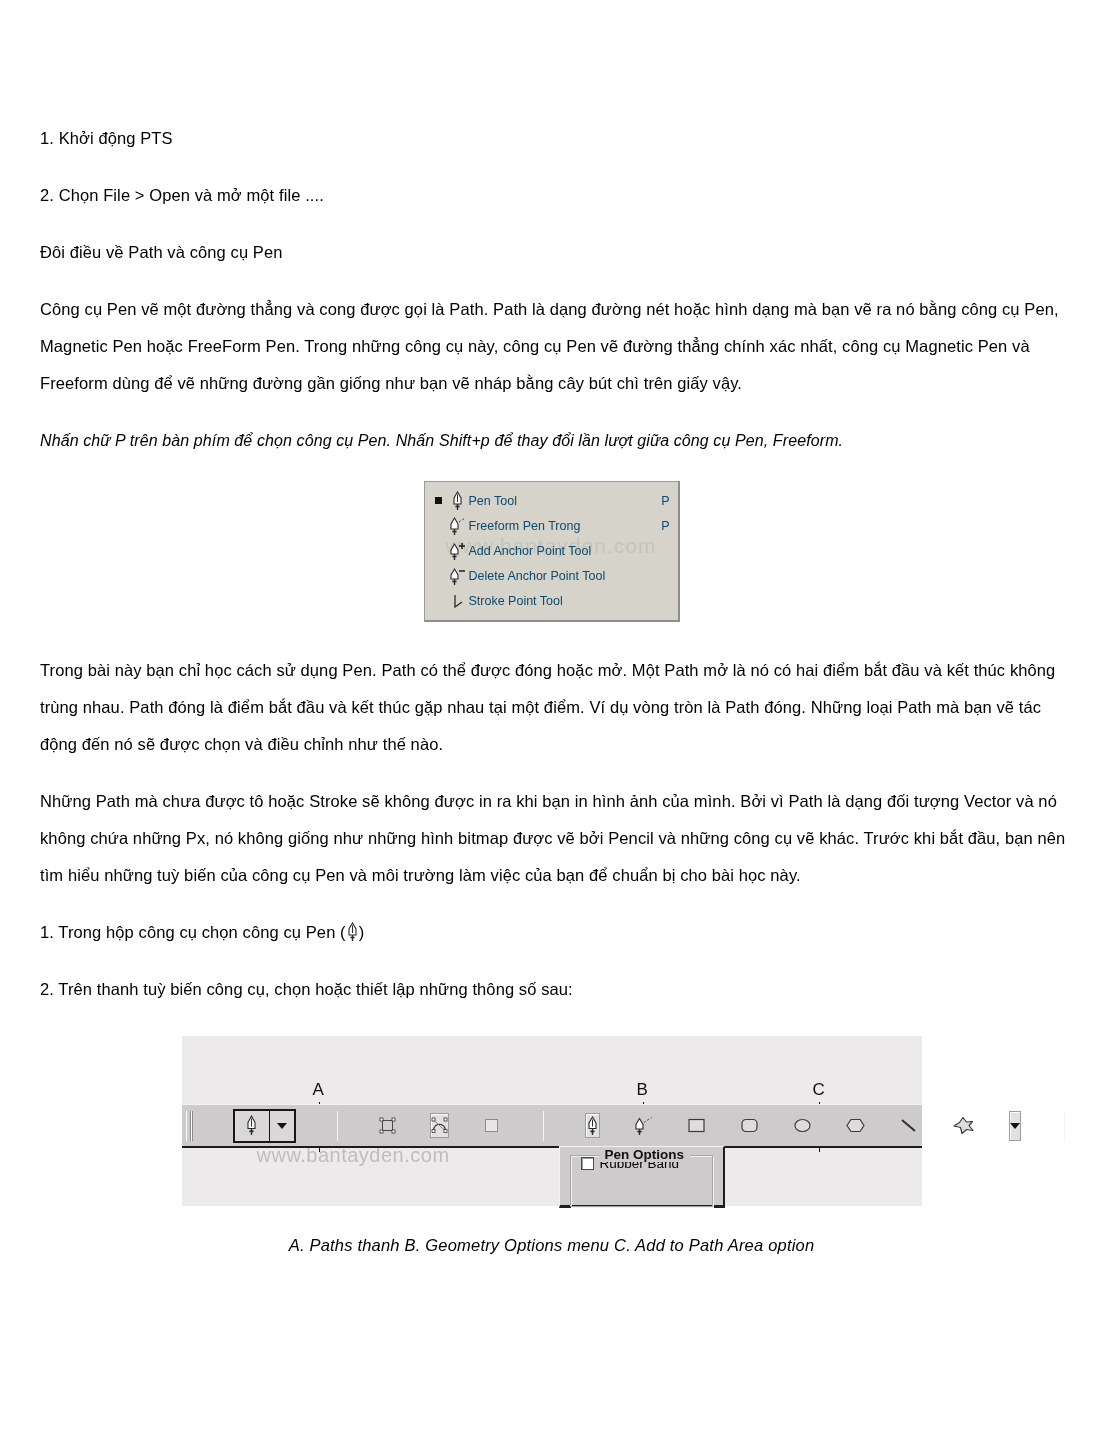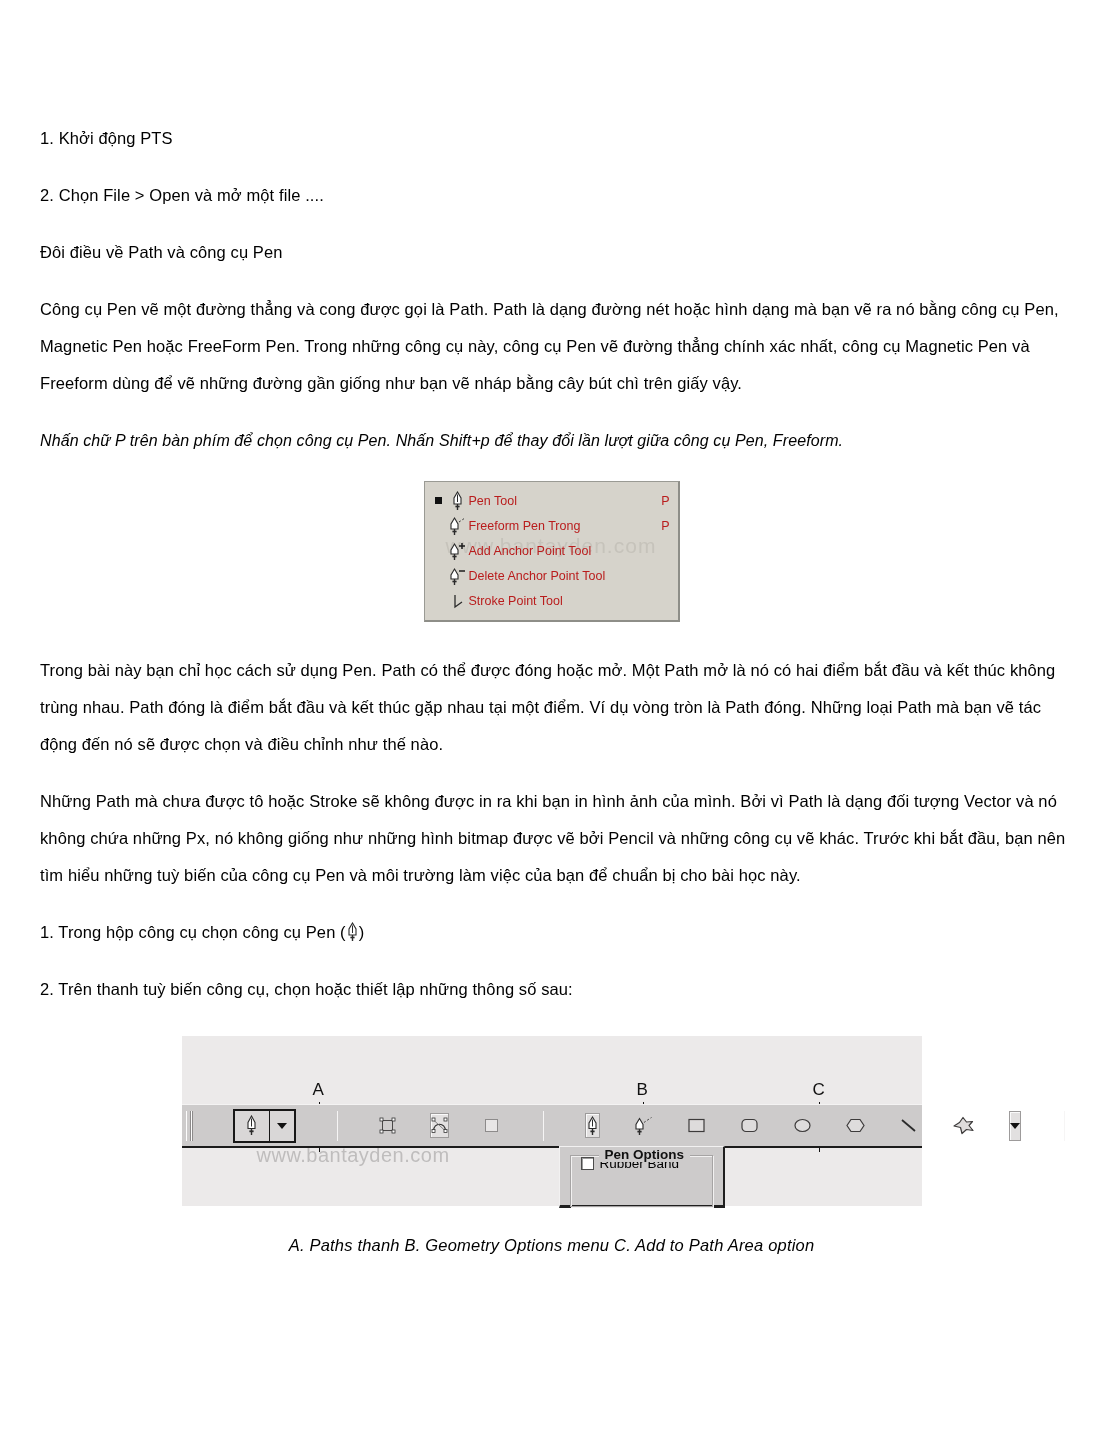--- a/index.html
+++ b/index.html
@@ -80,21 +80,21 @@
     pointer-events: none;
     user-select: none;
   }
   .menu-row {
     position: relative;
     display: flex;
     align-items: center;
     height: 25px;
     padding: 0 8px 0 6px;
     font-size: 12.5px;
-    color: #b91c1c;
+    color: #0c4a6e;
     z-index: 2;
   }
   .menu-bullet {
     width: 16px;
     display: flex;
     align-items: center;
     justify-content: center;
   }
   .menu-bullet .sq {
     width: 7px; height: 7px;

